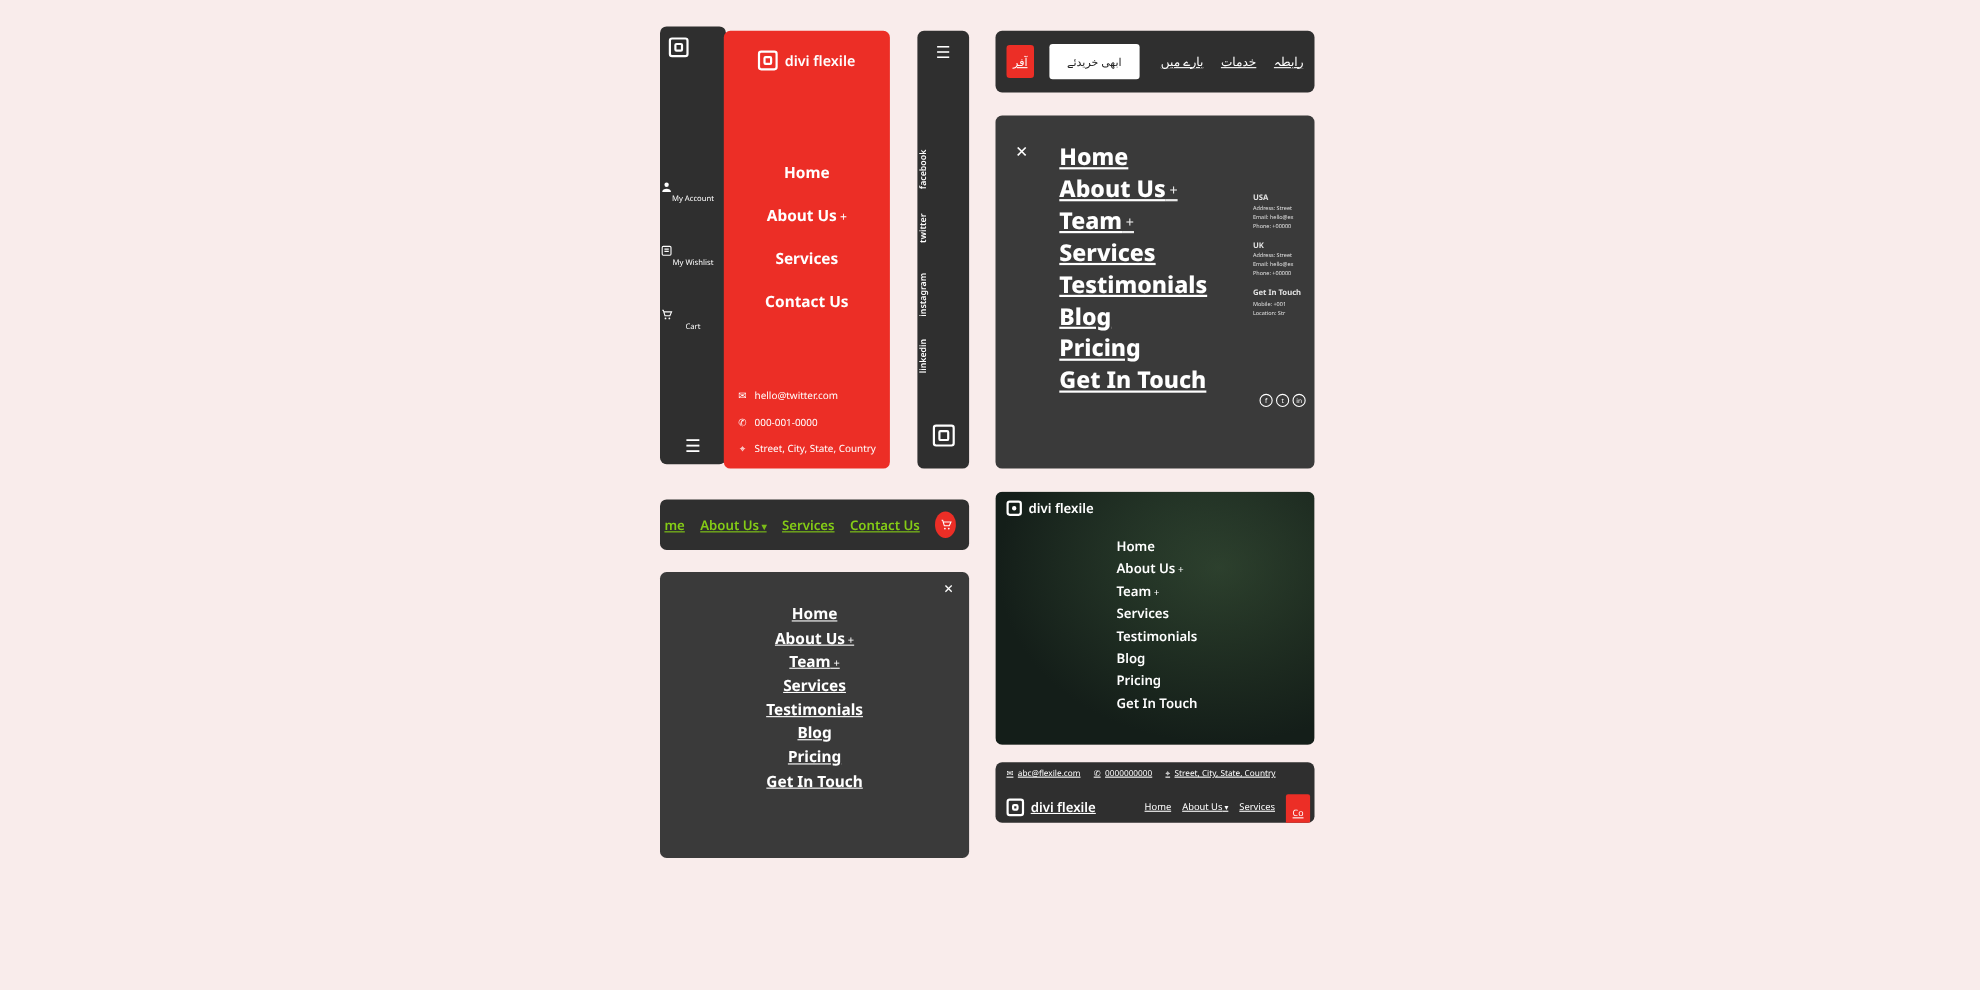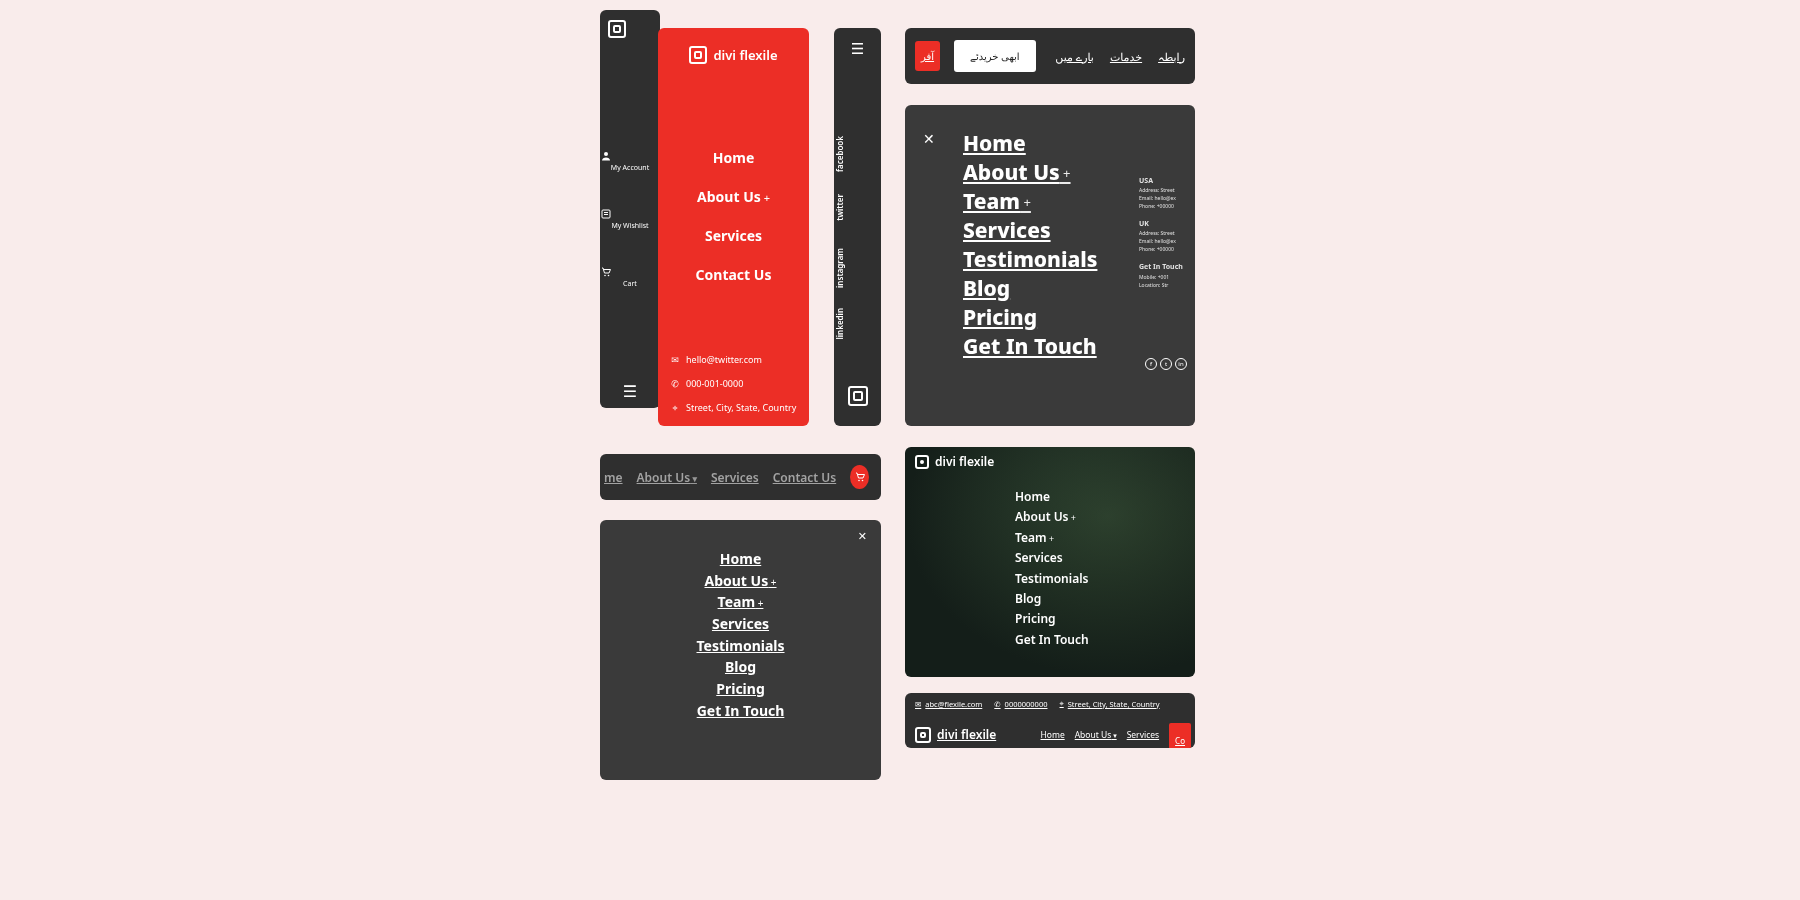--- a/index.html
+++ b/index.html
@@ -26,21 +26,21 @@
 }
 
 
 .logo-glyph{
   display:inline-block;width:18px;height:18px;border:2px solid #fff;border-radius:3px;position:relative;
 }
 .logo-glyph::before{content:"";position:absolute;inset:3px;border:2px solid #fff;border-radius:2px;}
 .brand{display:flex;align-items:center;gap:6px;color:#fff;font-weight:600;font-size:14px;}
 
 
-#pA{left:0;top:10px;width:60px;height:398px;background:var(--dark);}
+#pA{left:0;top:24px;width:60px;height:398px;background:var(--dark);}
 #pA .logo-glyph{position:absolute;left:8px;top:10px;}
 #pA .item{position:absolute;left:0;right:0;text-align:center;color:#fff;font-size:7px;line-height:1.15;}
 #pA .ico{display:block;margin:0 auto 2px auto;color:#fff;}
 #pA .burger{position:absolute;left:0;right:0;bottom:6px;text-align:center;color:#fff;font-size:16px;}
 
 
 #pB{left:58px;top:28px;width:151px;height:398px;background:var(--red);color:#fff;}
 #pB .brand{position:absolute;left:0;right:0;top:18px;justify-content:center;font-size:13px;}
 #pB .brand .logo-glyph{border-color:#fff;}
 #pB .menu{position:absolute;left:0;right:0;top:120px;text-align:center;font-weight:700;font-size:14px;}
@@ -70,21 +70,21 @@
 #pE .close{position:absolute;left:18px;top:24px;font-size:14px;color:#fff;}
 #pE .main{font-weight:800;font-size:21px;line-height:1.38;}
 #pE .main .plus::after{content:" +";font-size:13px;font-weight:400;opacity:.9;vertical-align:2px;}
 #pE .side{position:absolute;right:8px;top:58px;width:48px;font-size:5px;line-height:1.6;opacity:.85;}
 #pE .side .h{font-size:7px;font-weight:700;margin-top:8px;}
 #pE .side .h:first-child{margin-top:12px;}
 #pE .soc-row{position:absolute;right:8px;bottom:56px;display:flex;gap:3px;}
 #pE .soc-row span{width:12px;height:12px;border:1px solid #fff;border-radius:50%;display:inline-flex;align-items:center;justify-content:center;font-size:6px;}
 
 
-#pF{left:0;top:454px;width:281px;height:46px;background:var(--dark);color:#a3a3a3;
+#pF{left:0;top:454px;width:281px;height:46px;background:var(--dark);color:#84cc16;
     display:flex;align-items:center;gap:14px;padding:0 12px 0 4px;font-size:12px;font-weight:600;}
 #pF [data-name="nav-item"]{white-space:nowrap;}
 #pF .dd::after{content:" ▾";font-size:9px;opacity:.9;}
 #pF .cart{margin-left:auto;width:24px;height:24px;border-radius:50%;background:var(--red);display:flex;align-items:center;justify-content:center;}
 
 
 #pG{left:0;top:520px;width:281px;height:260px;background:var(--dark2);color:#fff;text-align:center;padding-top:28px;}
 #pG .close{position:absolute;right:14px;top:8px;font-size:11px;}
 #pG .menu{font-weight:700;font-size:14px;line-height:1.55;}
 #pG .menu .plus::after{content:" +";font-size:10px;font-weight:400;}

